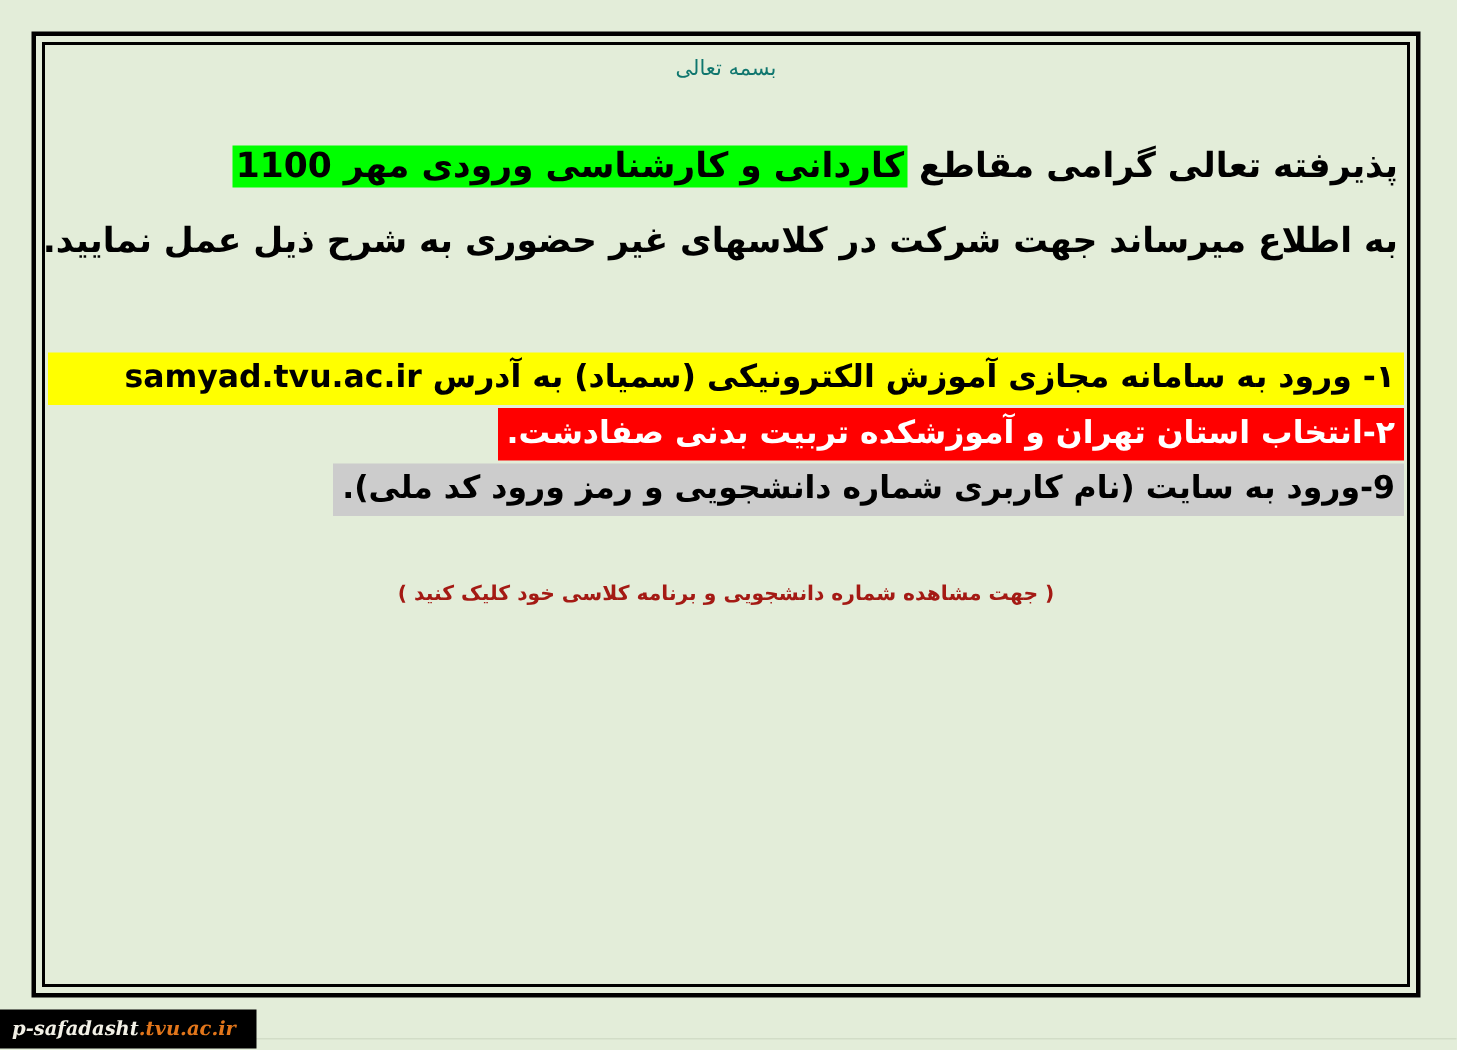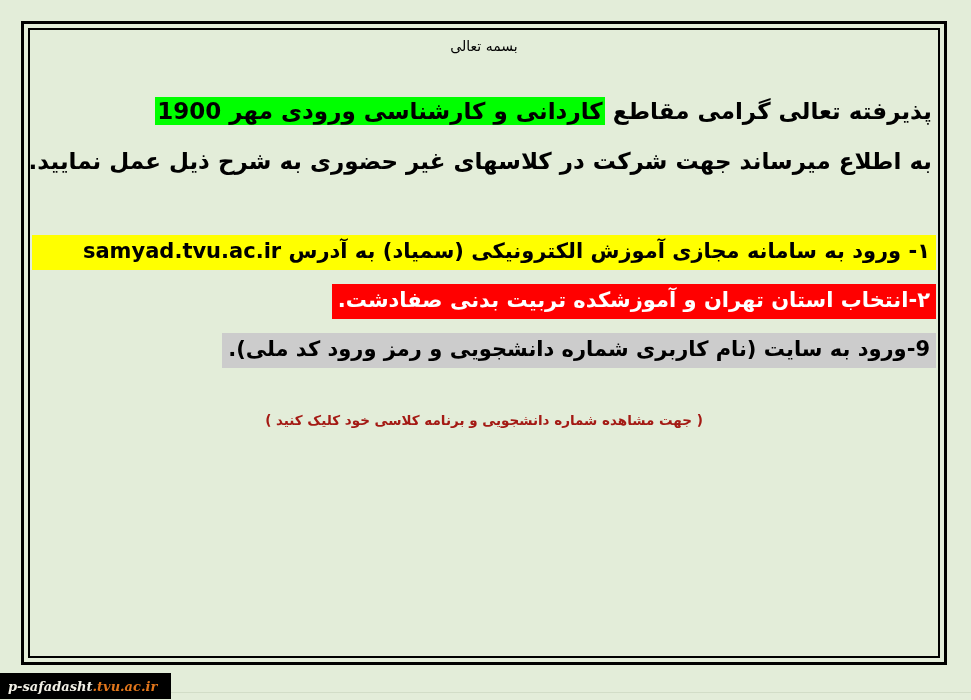--- a/index.html
+++ b/index.html
@@ -64,21 +64,21 @@
     left: 32px;
     top: 30px;
     width: 904px;
     height: 622px;
     direction: rtl;
     text-align: right;
   }
 
   .bismillah {
     text-align: center;
-    color: #000000;
+    color: #0f766e;
     font-size: 14px;
     font-weight: normal;
     letter-spacing: 0.5px;
     margin: 8px 0 0 0;
     font-family: "DejaVu Sans", "Liberation Sans", sans-serif;
   }
 
   .heading-block {
     margin-top: 42px;
     padding: 0 4px 0 0;
@@ -101,21 +101,21 @@
   .steps {
     margin-top: 58px;
     list-style: none;
     padding: 0;
   }
   .step {
     font-size: 21px;
     font-weight: bold;
     color: #000000;
     line-height: 1.0;
-    margin-bottom: 14px;
+    margin-bottom: 2px;
     display: block;
     text-align: right;
     white-space: nowrap;
   }
   .step .chip {
     display: inline-block;
     padding: 6px 6px 8px 6px;
   }
   .chip-yellow  { background: #ffff00; color: #000000; }
   .chip-red     { background: #ff0000; color: #ffffff; }
@@ -173,21 +173,21 @@
 
   <div id="frame-outer">
     <div id="frame-inner"></div>
   </div>
 
   <div id="doc-content">
 
     <div class="bismillah">بسمه تعالی</div>
 
     <div class="heading-block">
-      <div class="heading-line"><span>پذیرفته تعالی گرامی مقاطع </span><span class="hl-green-bright">کاردانی و کارشناسی ورودی مهر 1900</span></div>
+      <div class="heading-line"><span>پذیرفته تعالی گرامی مقاطع </span><span class="hl-green-bright">کاردانی و کارشناسی ورودی مهر 1100</span></div>
 
       <div class="heading-line">به اطلاع میرساند جهت شرکت در کلاسهای غیر حضوری به شرح ذیل عمل نمایید.</div>
     </div>
 
     <div class="steps">
 
       <div class="step step-1">
         <span class="chip chip-yellow"><span>۱- ورود به سامانه مجازی آموزش الکترونیکی (سمیاد) به آدرس </span><span class="latin">samyad.tvu.ac.ir</span></span>
       </div>
 

